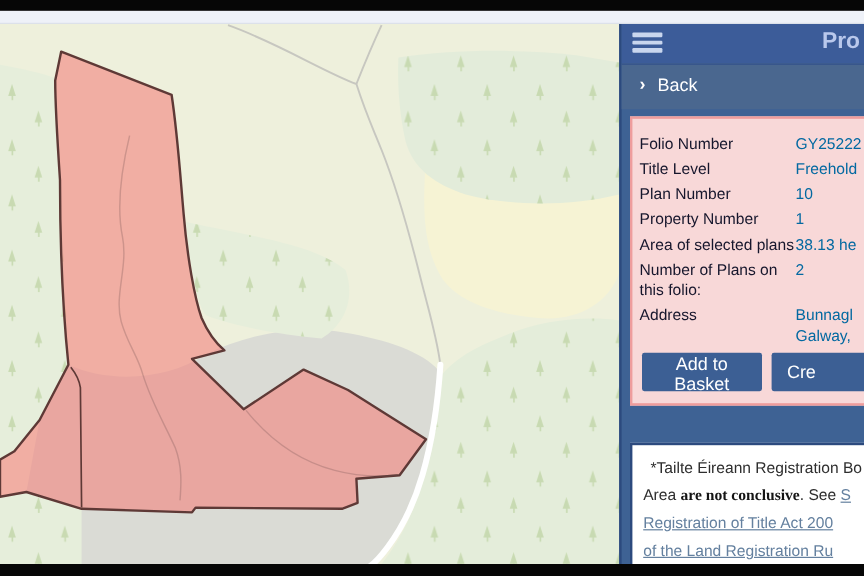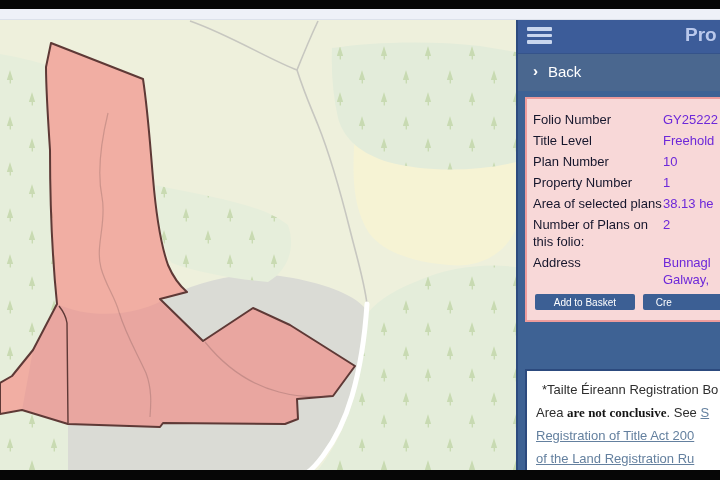--- a/index.html
+++ b/index.html
@@ -24,23 +24,23 @@
     color:#b9c8ec;white-space:nowrap;text-align:center;}
   .back-row{position:absolute;left:0;top:33px;right:-40px;height:37px;background:#4a678f;
     border-top:1px solid #35538a;color:#fff;cursor:pointer;}
   .back-chevron{position:absolute;left:15px;top:8px;font-size:15px;font-weight:bold;color:#fff;}
   .back-label{position:absolute;left:30px;top:9px;font-size:15px;color:#fff;text-align:center;}
   .details-box{position:absolute;left:7px;top:77px;width:206px;
     background:#f8d8d8;border:2px solid #ee9c9c;box-sizing:border-box;
     padding:12px 0 10px 6px;}
   .row{display:flex;margin-bottom:4px;}
   .row .lbl{width:130px;flex:0 0 130px;font-size:13px;line-height:17px;font-weight:normal;color:#16162c;}
-  .row .val{font-size:13px;line-height:17px;color:#6d28d9;white-space:pre-line;}
+  .row .val{font-size:13px;line-height:17px;color:#0369a1;white-space:pre-line;}
   .btn-row{display:flex;margin-top:6px;}
-  .btn{height:16px;background:#3c5f94;color:#fff;font-size:10px;
+  .btn{height:32px;background:#3c5f94;color:#fff;font-size:15px;
     border:none;border-radius:2px;font-family:"Liberation Sans",sans-serif;cursor:pointer;}
   .btn.basket{width:132px;margin-left:2px;text-align:center;}
   .btn.create{width:111px;margin-left:8px;text-align:left;padding-left:13px;}
   .disclaimer{position:absolute;left:7px;top:349px;width:210px;background:#fff;
     border:2px solid #2c4a7e;box-sizing:border-box;padding:7px 4px 9px 9px;
     font-size:13px;line-height:23px;color:#2e2e2e;}
   .disclaimer .l1{padding-left:6px;white-space:nowrap;}
   .disclaimer b{color:#141414;font-family:Liberation Serif, serif;}
   .dlink{color:#64809f;text-decoration:underline;cursor:pointer;white-space:nowrap;display:inline;}
   .lnkline{display:block;}

